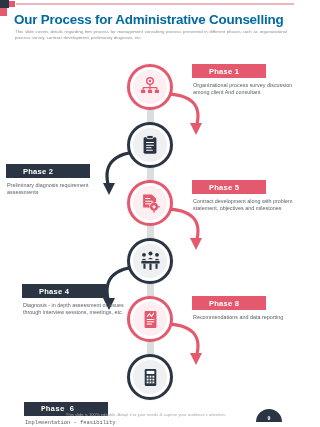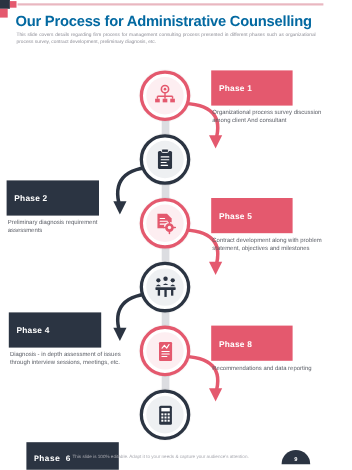--- a/index.html
+++ b/index.html
@@ -54,22 +54,22 @@
   .node.dark .inner{background:#eef0f2;}
   .node svg{display:block;}
 
   
   .conn{position:absolute;}
   .conn svg{display:block;overflow:visible;}
 
   
   .phase{position:absolute;width:113px;}
   .phase .banner{
-    height:32px;display:flex;align-items:center;
-    padding-left:7px;box-sizing:border-box;
+    height:14px;display:flex;align-items:center;
+    padding-left:17px;box-sizing:border-box;
     font-size:7.6px;font-weight:bold;color:#ffffff;
     letter-spacing:0.2px;
   }
   .phase.pink .banner{background:#e4596e;width:74px;}
   .phase.dark .banner{background:#2b3442;width:84px;margin-top:44px;}
   .phase .body{
     margin-top:4px;padding-left:1px;
     font-size:5.4px;line-height:7.4px;color:#5d6068;
   }
 
@@ -228,21 +228,21 @@
   <div class="phase dark" style="left:6px;top:120px;">
     <div class="banner">Phase 2</div>
     <div class="body">Preliminary diagnosis requirement assessments</div>
   </div>
 
   <div class="phase pink" style="left:192px;top:180px;">
     <div class="banner">Phase 5</div>
     <div class="body">Contract development along with problem statement, objectives and milestones</div>
   </div>
 
-  <div class="phase dark" style="left:8px;top:240px;">
+  <div class="phase dark" style="left:22px;top:240px;">
     <div class="banner">Phase 4</div>
     <div class="body">Diagnosis - in depth assessment of issues through interview sessions, meetings, etc.</div>
   </div>
 
   <div class="phase pink" style="left:192px;top:296px;">
     <div class="banner">Phase 8</div>
     <div class="body">Recommendations and data reporting</div>
   </div>
 
   <div class="phase dark" style="left:24px;top:358px;font-family:Liberation Mono, monospace;">

